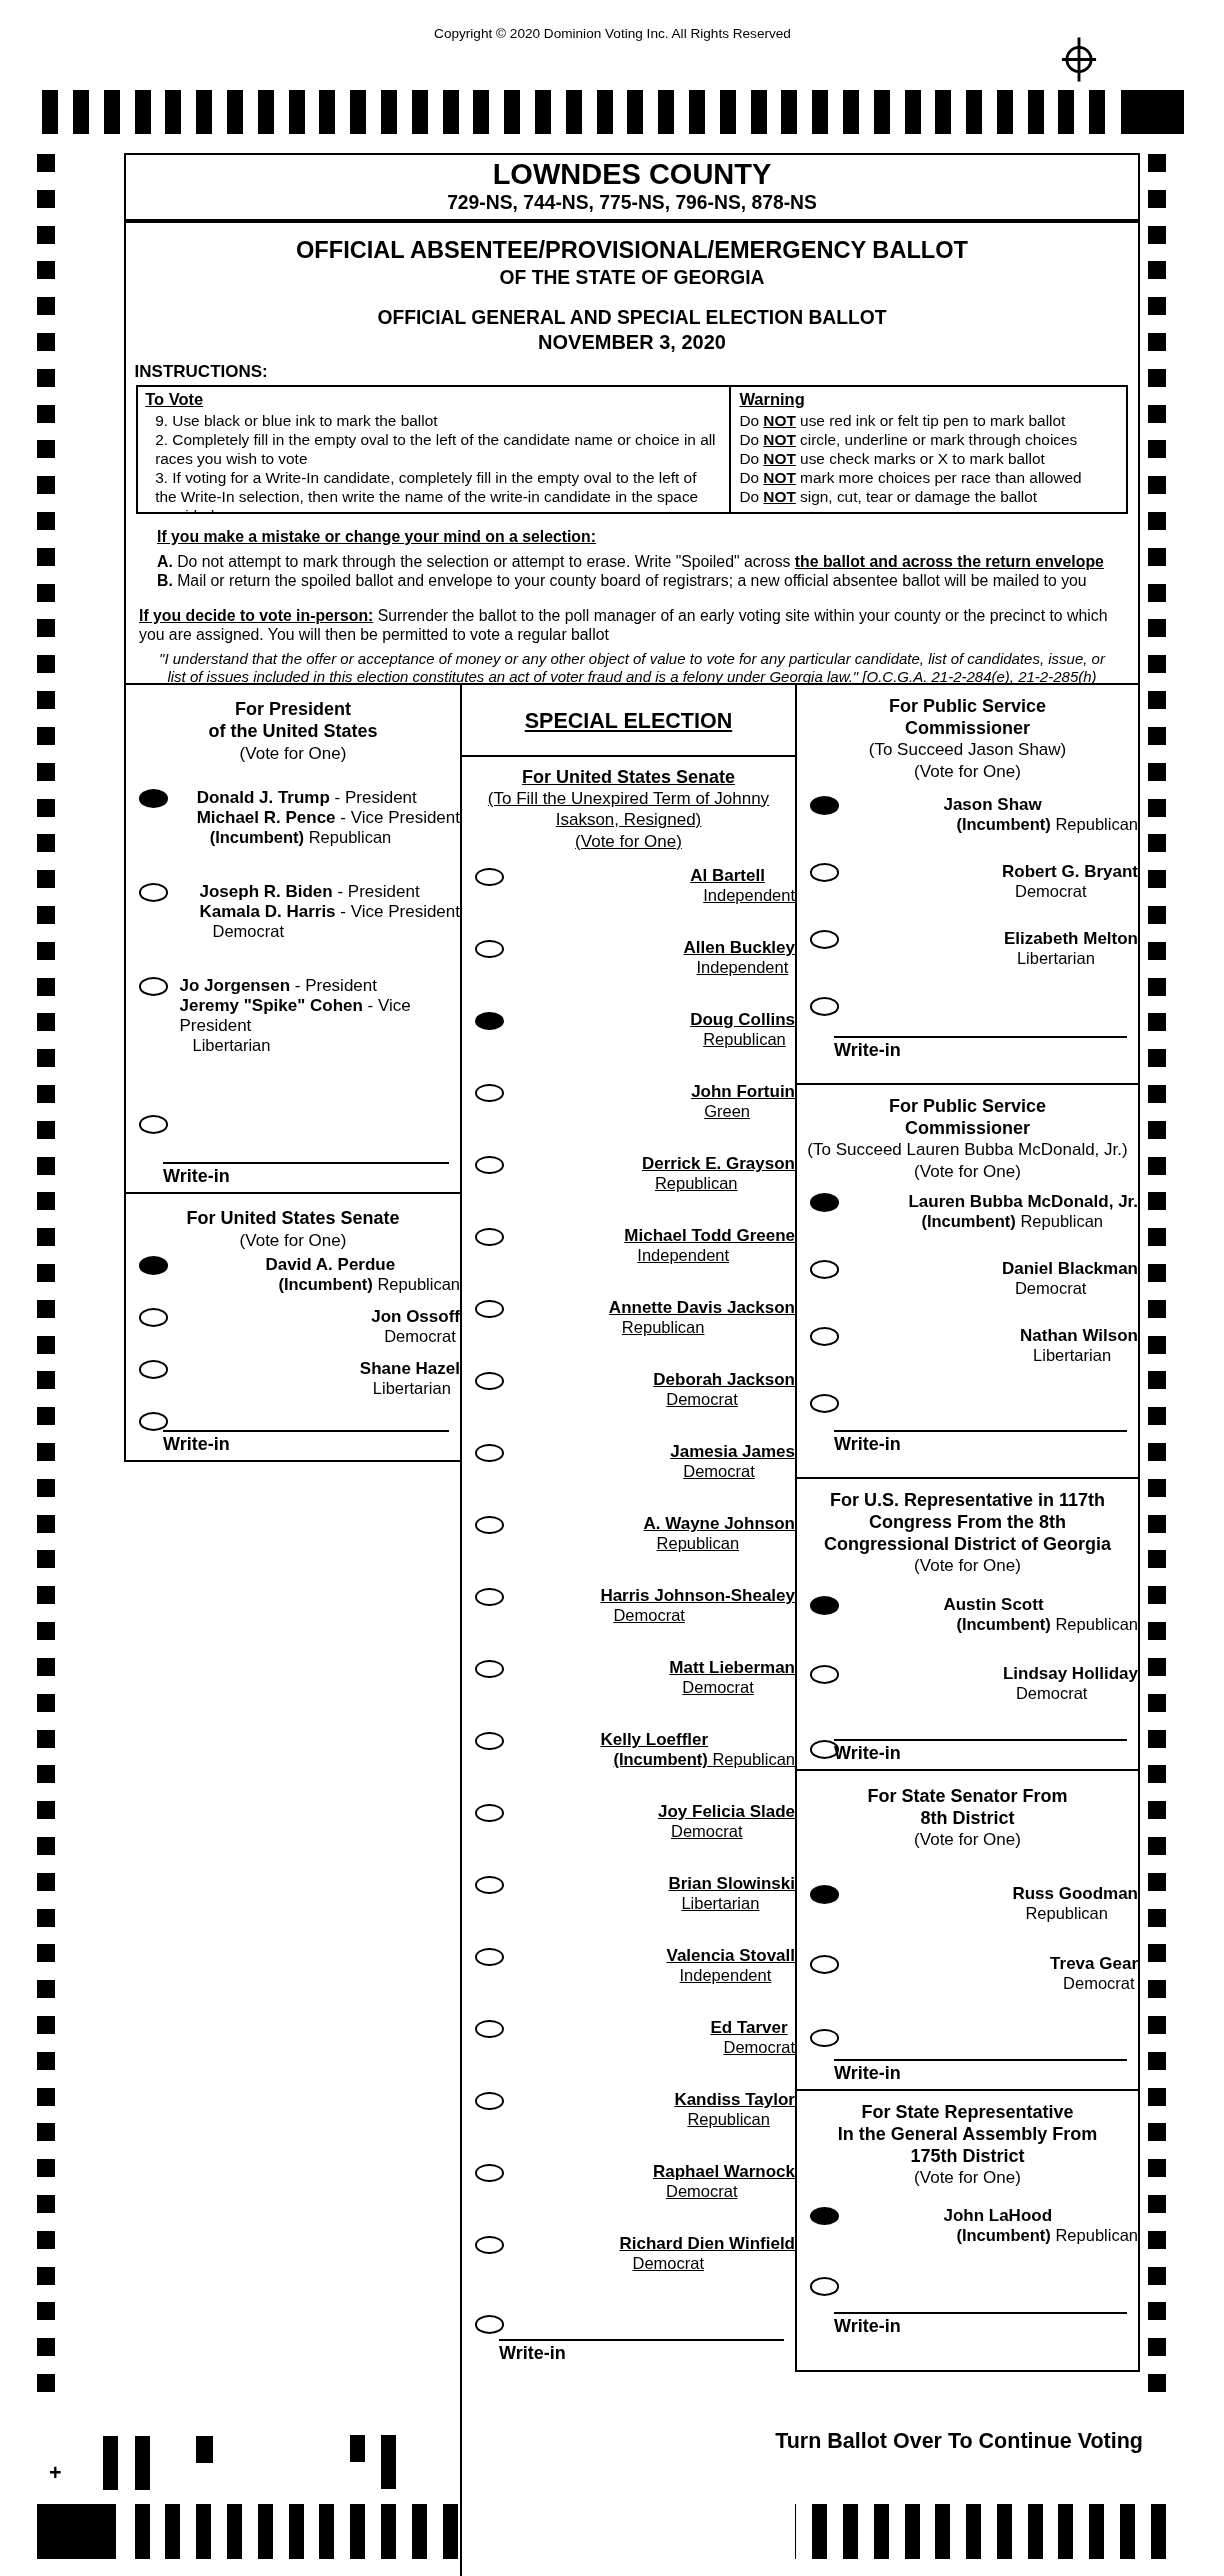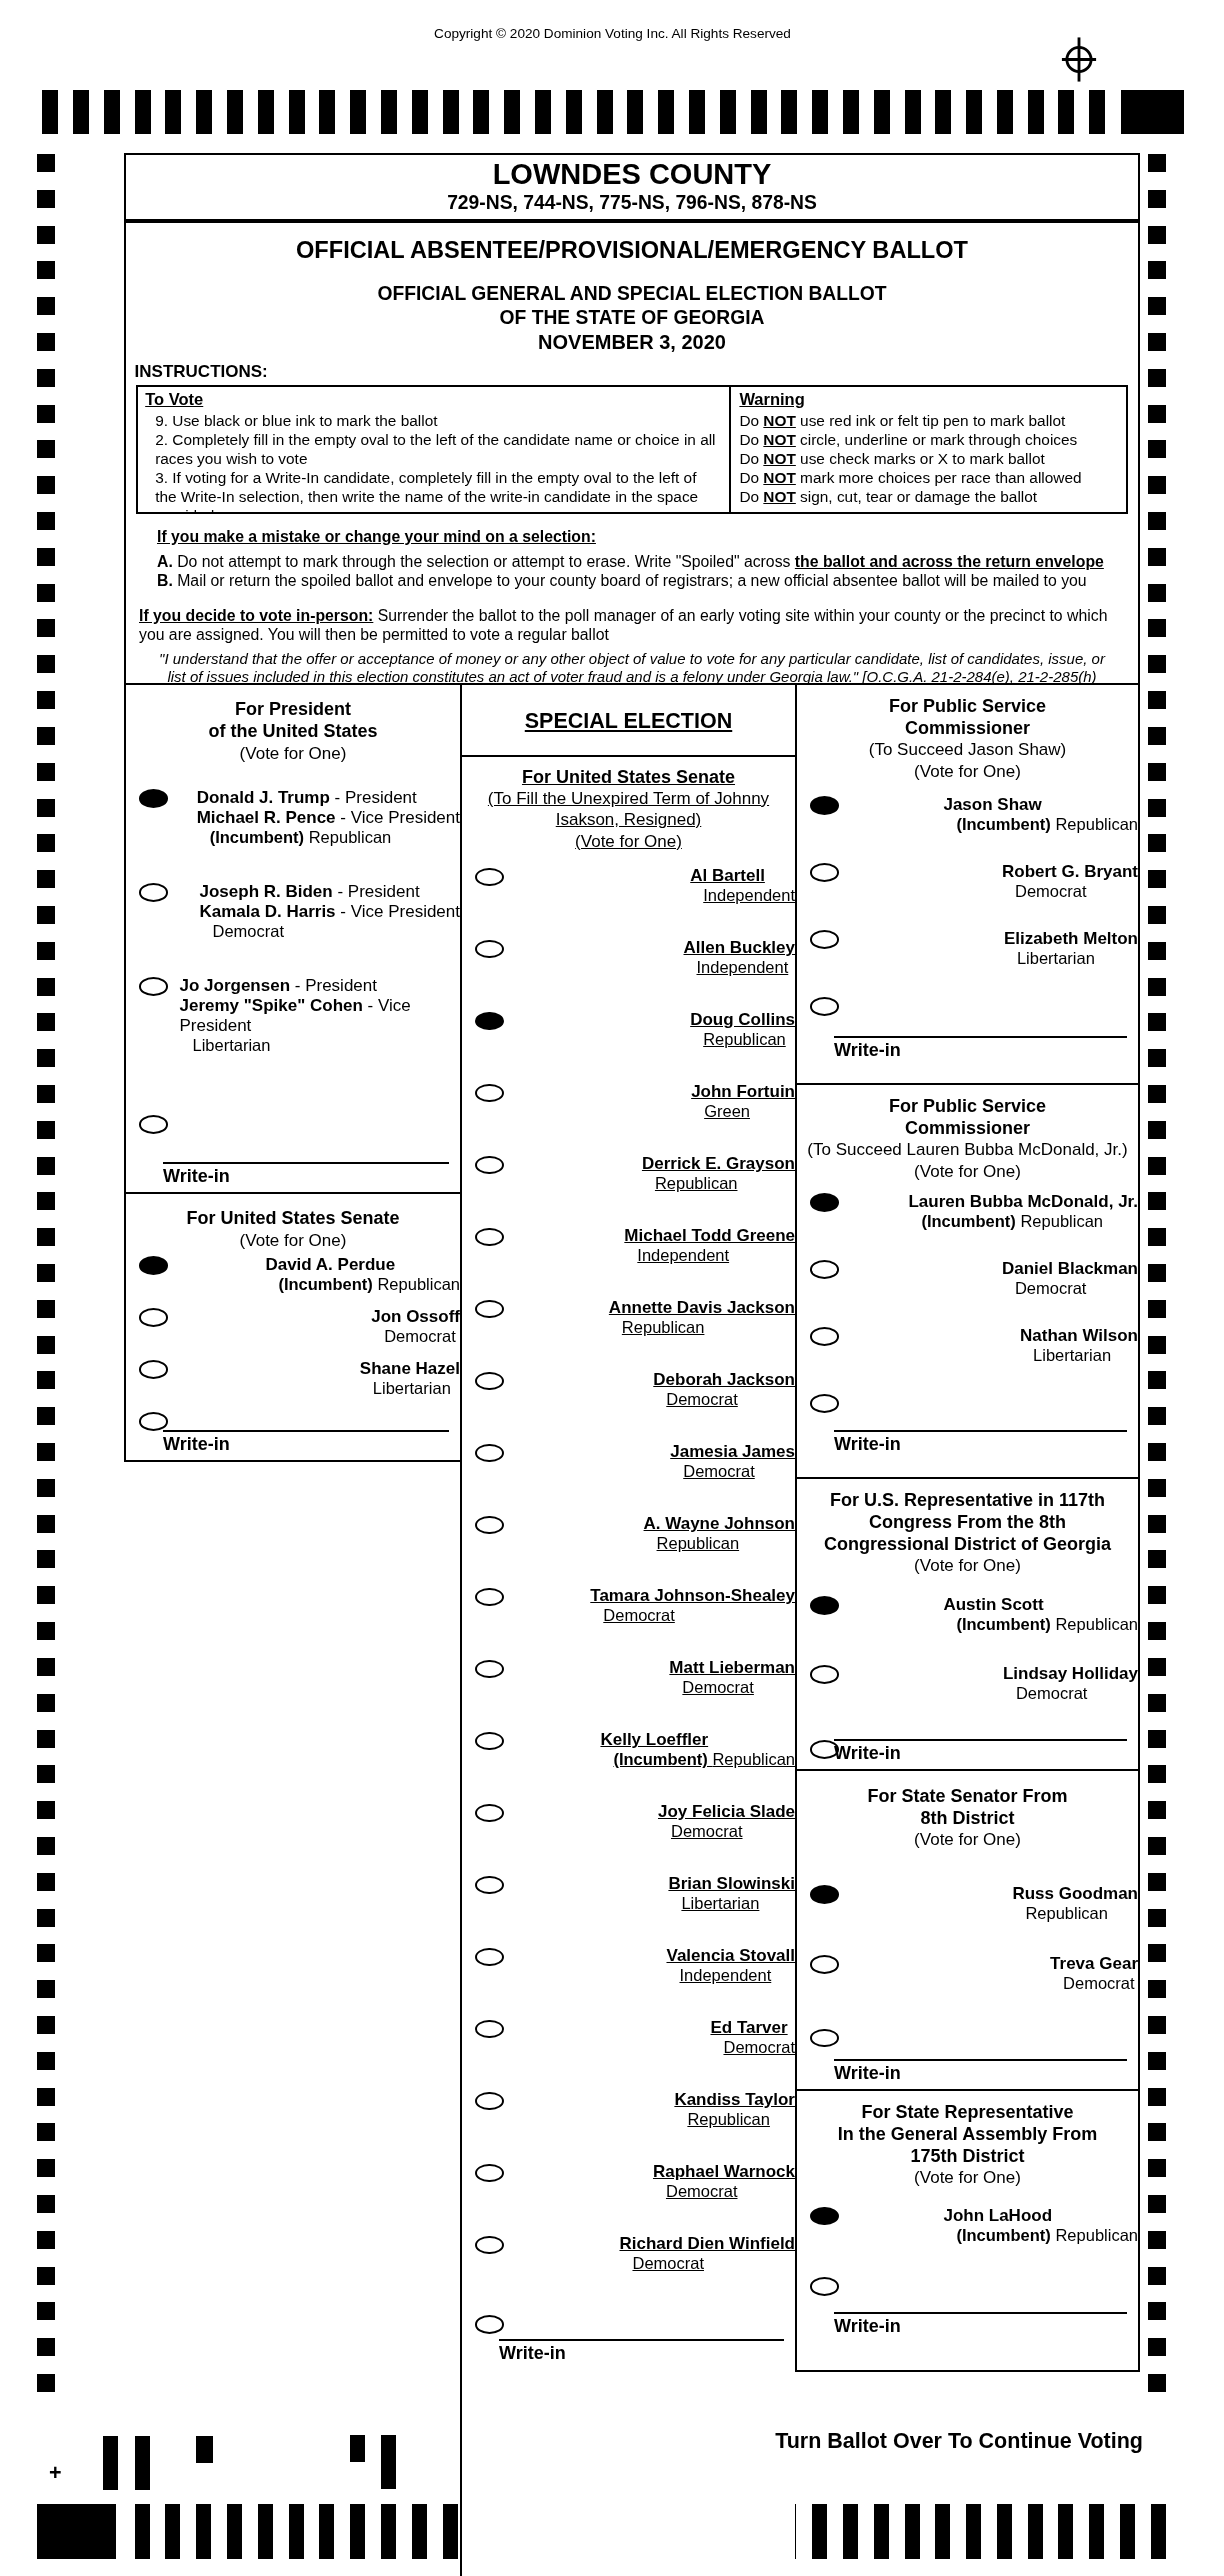--- a/index.html
+++ b/index.html
@@ -331,22 +331,22 @@
       <div class="tm" style="left: 381px; top: 2435px; width: 15px; height: 54px;"></div>
     </div>
 
   <div id="box-header">
     <div id="county">LOWNDES COUNTY</div>
     <div id="precincts">729-NS, 744-NS, 775-NS, 796-NS, 878-NS</div>
   </div>
 
   <div id="box-title">
     <div id="ballot-type">OFFICIAL ABSENTEE/PROVISIONAL/EMERGENCY BALLOT</div>
+    <div id="etitle2">OF THE STATE OF GEORGIA</div>
     <div id="etitle1">OFFICIAL GENERAL AND SPECIAL ELECTION BALLOT</div>
-    <div id="etitle2">OF THE STATE OF GEORGIA</div>
     <div id="edate">NOVEMBER 3, 2020</div>
 
     <div id="instr-label">INSTRUCTIONS:</div>
 
     <div id="instr-box">
       <div id="instr-left">
         <div class="ih">To Vote</div>
         <div id="tovote-list">
             <div class="tv-item">9. Use black or blue ink to mark the ballot</div>
             <div class="tv-item">2. Completely fill in the empty oval to the left of the candidate name or choice in all races you wish to vote</div>
@@ -533,21 +533,21 @@
           <div class="cand">
             <span class="oval"></span>
             <div class="ctext">
               <div class="cline"><b>A. Wayne Johnson</b></div>
               <div class="cparty"><span>Republican</span></div>
             </div>
           </div>
           <div class="cand">
             <span class="oval"></span>
             <div class="ctext">
-              <div class="cline"><b>Tamara Johnson-Shealey</b></div>
+              <div class="cline"><b>Harris Johnson-Shealey</b></div>
               <div class="cparty"><span>Democrat</span></div>
             </div>
           </div>
           <div class="cand">
             <span class="oval"></span>
             <div class="ctext">
               <div class="cline"><b>Matt Lieberman</b></div>
               <div class="cparty"><span>Democrat</span></div>
             </div>
           </div>

